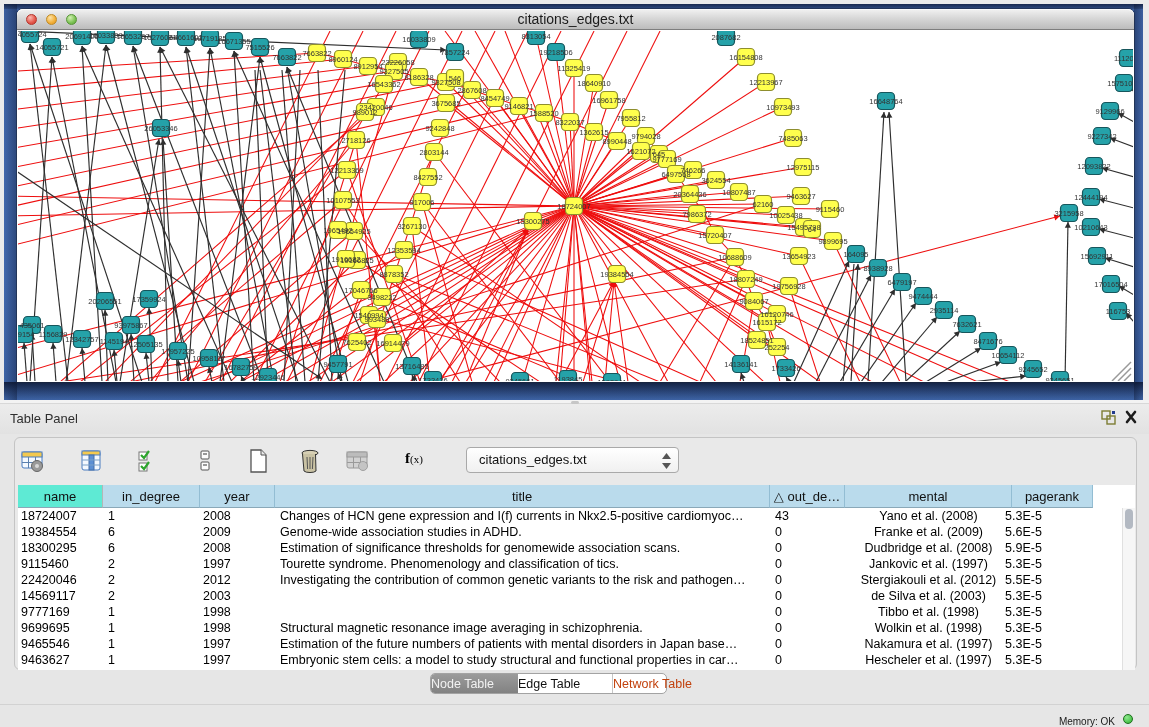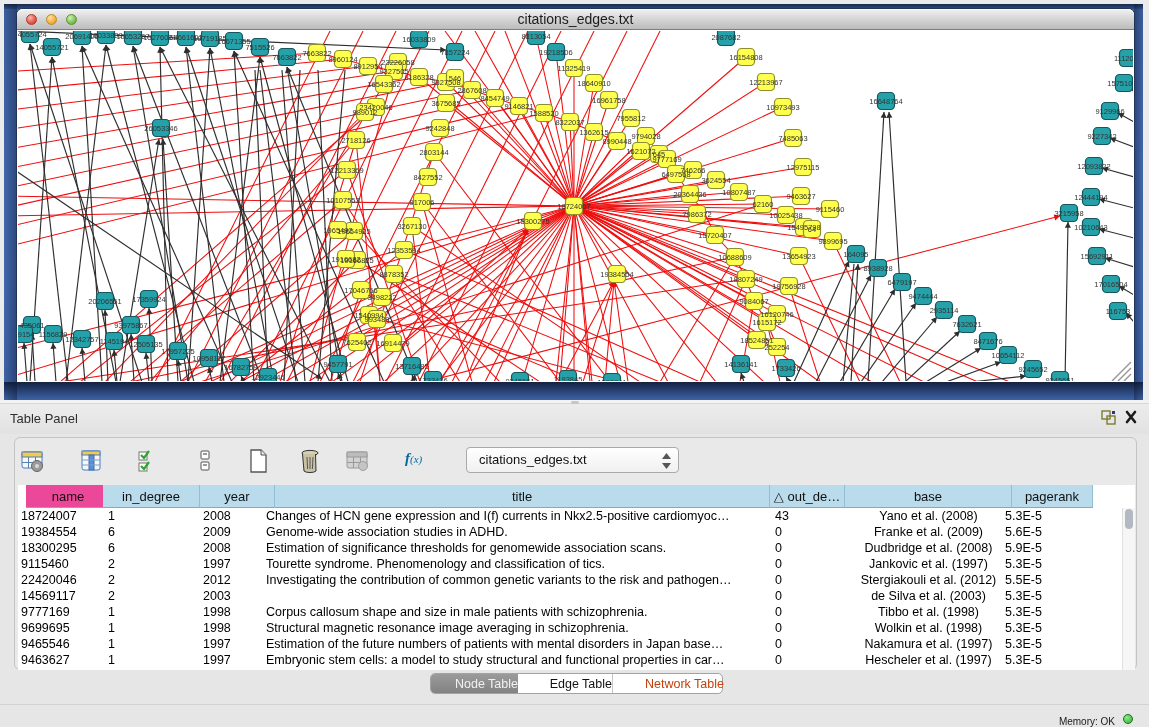--- a/index.html
+++ b/index.html
@@ -11,23 +11,23 @@
 #tp{position:absolute;left:0;top:400px;width:1149px;height:327px;background:#e6e6e6}
 #split{position:absolute;left:0;top:0;width:100%;height:4px;background:#f3f3f3;border-bottom:1px solid #d8d8d8}
 #split i{position:absolute;left:571px;top:1px;width:8px;height:3px;background:#c6c6c6;border-radius:2px}
 #tph{position:absolute;left:0;top:4px;width:100%;height:30px;background:linear-gradient(#ececec,#e2e2e2);}
 #tph .t{position:absolute;left:10px;top:7px;font-size:13px;color:#2e2e2e}
 #cont{position:absolute;left:14px;top:37px;width:1123px;height:233px;background:#e9e9e9;border:1px solid #c4c4c4;border-radius:6px}
 #tbl{position:absolute;left:3px;top:47px;width:1117px;height:185px;background:#fff;overflow:hidden}
 .th{position:absolute;top:0;height:23px;background:#badbec;border-right:1px solid #93bdd3;border-bottom:1px solid #8aa8b8;font-size:13px;color:#111;text-align:center;line-height:23px}
 .tr{position:relative;height:16px;font-size:12.5px;color:#000;white-space:nowrap}
 .tr div{position:absolute;top:0;line-height:16px}
-.c0{left:3px}.c1{left:90px}.c2{left:185px}.c3{left:248px}.c4{left:757px}
+.c0{left:3px}.c1{left:90px}.c2{left:185px}.c3{left:262px}.c4{left:757px}
 .c5{left:827px;width:167px;text-align:center}.c6{left:987px}
-#tabs{position:absolute;left:430px;top:272.5px;width:293px;height:21px;border:1px solid #a3a3a3;border-radius:5px;background:#fff;font-size:12.5px;line-height:20px;text-align:right}
+#tabs{position:absolute;left:430px;top:272.5px;width:237px;height:21px;border:1px solid #a3a3a3;border-radius:5px;background:#fff;font-size:12.5px;line-height:20px;text-align:left}
 #tabs .a{position:absolute;left:0;top:0;width:87px;height:100%;background:linear-gradient(#9b9b9b,#828282);border-radius:4px 0 0 4px;color:#f2f2f2}
 #tabs .b{position:absolute;left:87px;top:0;width:95px;height:100%;border-right:1px solid #c6c6c6;color:#111}
 #tabs .c{position:absolute;left:182px;top:0;width:111px;height:100%;color:#c2410c}
 #status{position:absolute;left:0;top:304px;width:100%;height:17px;border-top:1px solid #d2d2d2}
 #mem{position:absolute;right:34px;top:11px;font-size:10px;color:#1a1a1a}
 #memdot{position:absolute;right:16px;top:9px;width:10px;height:10px;border-radius:50%;background:radial-gradient(circle at 35% 30%,#8ee88e,#2eb42e);border:1px solid #1d6e1d}
 </style></head><body>
 <div id="desk"></div>
 <div style="position:absolute;left:4px;top:4px;width:1139px;height:5px;background:linear-gradient(rgba(8,16,40,.68),rgba(8,16,40,.22))"></div>
 <div style="position:absolute;left:4px;top:382px;width:1139px;height:18px;background:linear-gradient(rgba(7,15,38,.78),rgba(7,15,38,0))"></div>
@@ -790,26 +790,26 @@
     <div id="ddown" style="position:absolute;left:451px;top:9px;width:213px;height:26px;background:linear-gradient(#fff,#f0f0f0);border:1px solid #a9a9a9;border-radius:4px">
       <span style="position:absolute;left:12px;top:4px;font-size:13px;color:#111">citations_edges.txt</span>
       <svg width="9" height="16" style="position:absolute;right:7px;top:5px">
           <polygon points="4.5,0 9,6 0,6" fill="#555"></polygon>
           <polygon points="4.5,16 9,10 0,10" fill="#555"></polygon>
         </svg>
     </div>
 
     <div id="tbl">
       <div style="position:relative;height:23px">
-        <div class="th" style="left:8px;width:85px;background:#ec4899;border-right:1px solid #b5b5b5">name</div>
+        <div class="th" style="left:0;width:85px;background:#5eead4;border-right:1px solid #b5b5b5">name</div>
         <div class="th" style="left:85px;width:97px">in_degree</div>
         <div class="th" style="left:182px;width:75px">year</div>
         <div class="th" style="left:257px;width:495px">title</div>
         <div class="th" style="left:752px;width:75px">△ out_de…</div>
-        <div class="th" style="left:827px;width:167px">base</div>
+        <div class="th" style="left:827px;width:167px">mental</div>
         <div class="th" style="left:994px;width:81px">pagerank</div>
       </div>
       <div class="tr">
           <div class="c0">18724007</div>
           <div class="c1">1</div>
           <div class="c2">2008</div>
           <div class="c3">Changes of HCN gene expression and I(f) currents in Nkx2.5-positive cardiomyoc…</div>
           <div class="c4">43</div>
           <div class="c5">Yano et al. (2008)</div>
           <div class="c6">5.3E-5</div>
@@ -855,21 +855,20 @@
           <div class="c1">2</div>
           <div class="c2">2003</div>
           <div class="c4">0</div>
           <div class="c5">de Silva et al. (2003)</div>
           <div class="c6">5.3E-5</div>
         </div>
 <div class="tr">
           <div class="c0">9777169</div>
           <div class="c1">1</div>
           <div class="c2">1998</div>
-          <div class="c3">Corpus callosum shape and size in male patients with schizophrenia.</div>
           <div class="c4">0</div>
           <div class="c5">Tibbo et al. (1998)</div>
           <div class="c6">5.3E-5</div>
         </div>
 <div class="tr">
           <div class="c0">9699695</div>
           <div class="c1">1</div>
           <div class="c2">1998</div>
           <div class="c3">Structural magnetic resonance image averaging in schizophrenia.</div>
           <div class="c4">0</div>
@@ -950,12 +949,12 @@
     <line x1="16" y1="9" x2="15.4" y2="21" stroke="#555"></line>
   </svg>
 <svg width="26" height="26" viewBox="0 0 26 26" style="position:absolute;left:345px;top:448px">
     <rect x="2" y="4" width="20" height="16" rx="2" fill="#d2d2d2" stroke="#9a9a9a"></rect>
     <rect x="2" y="4" width="20" height="5" fill="#bcbcbc" stroke="#9a9a9a"></rect>
     <line x1="8.5" y1="9" x2="8.5" y2="20" stroke="#9a9a9a"></line>
     <line x1="15.5" y1="9" x2="15.5" y2="20" stroke="#9a9a9a"></line>
     <line x1="2" y1="14.5" x2="22" y2="14.5" stroke="#9a9a9a"></line>
     <circle cx="18" cy="18" r="4.5" fill="#c4c4c4" stroke="#a0a0a0"></circle>
   </svg>
-<div style="position:absolute;left:405px;top:450px;font-size:15px;font-style:italic;color:#0369a1;font-family:'Liberation Serif',serif"><b>f</b><span style="font-size:11px">(x)</span></div>
+<div style="position:absolute;left:405px;top:450px;font-size:15px;color:#000000;font-family:'Liberation Serif',serif"><b>f</b><span style="font-size:11px">(x)</span></div>
 </body></html>

